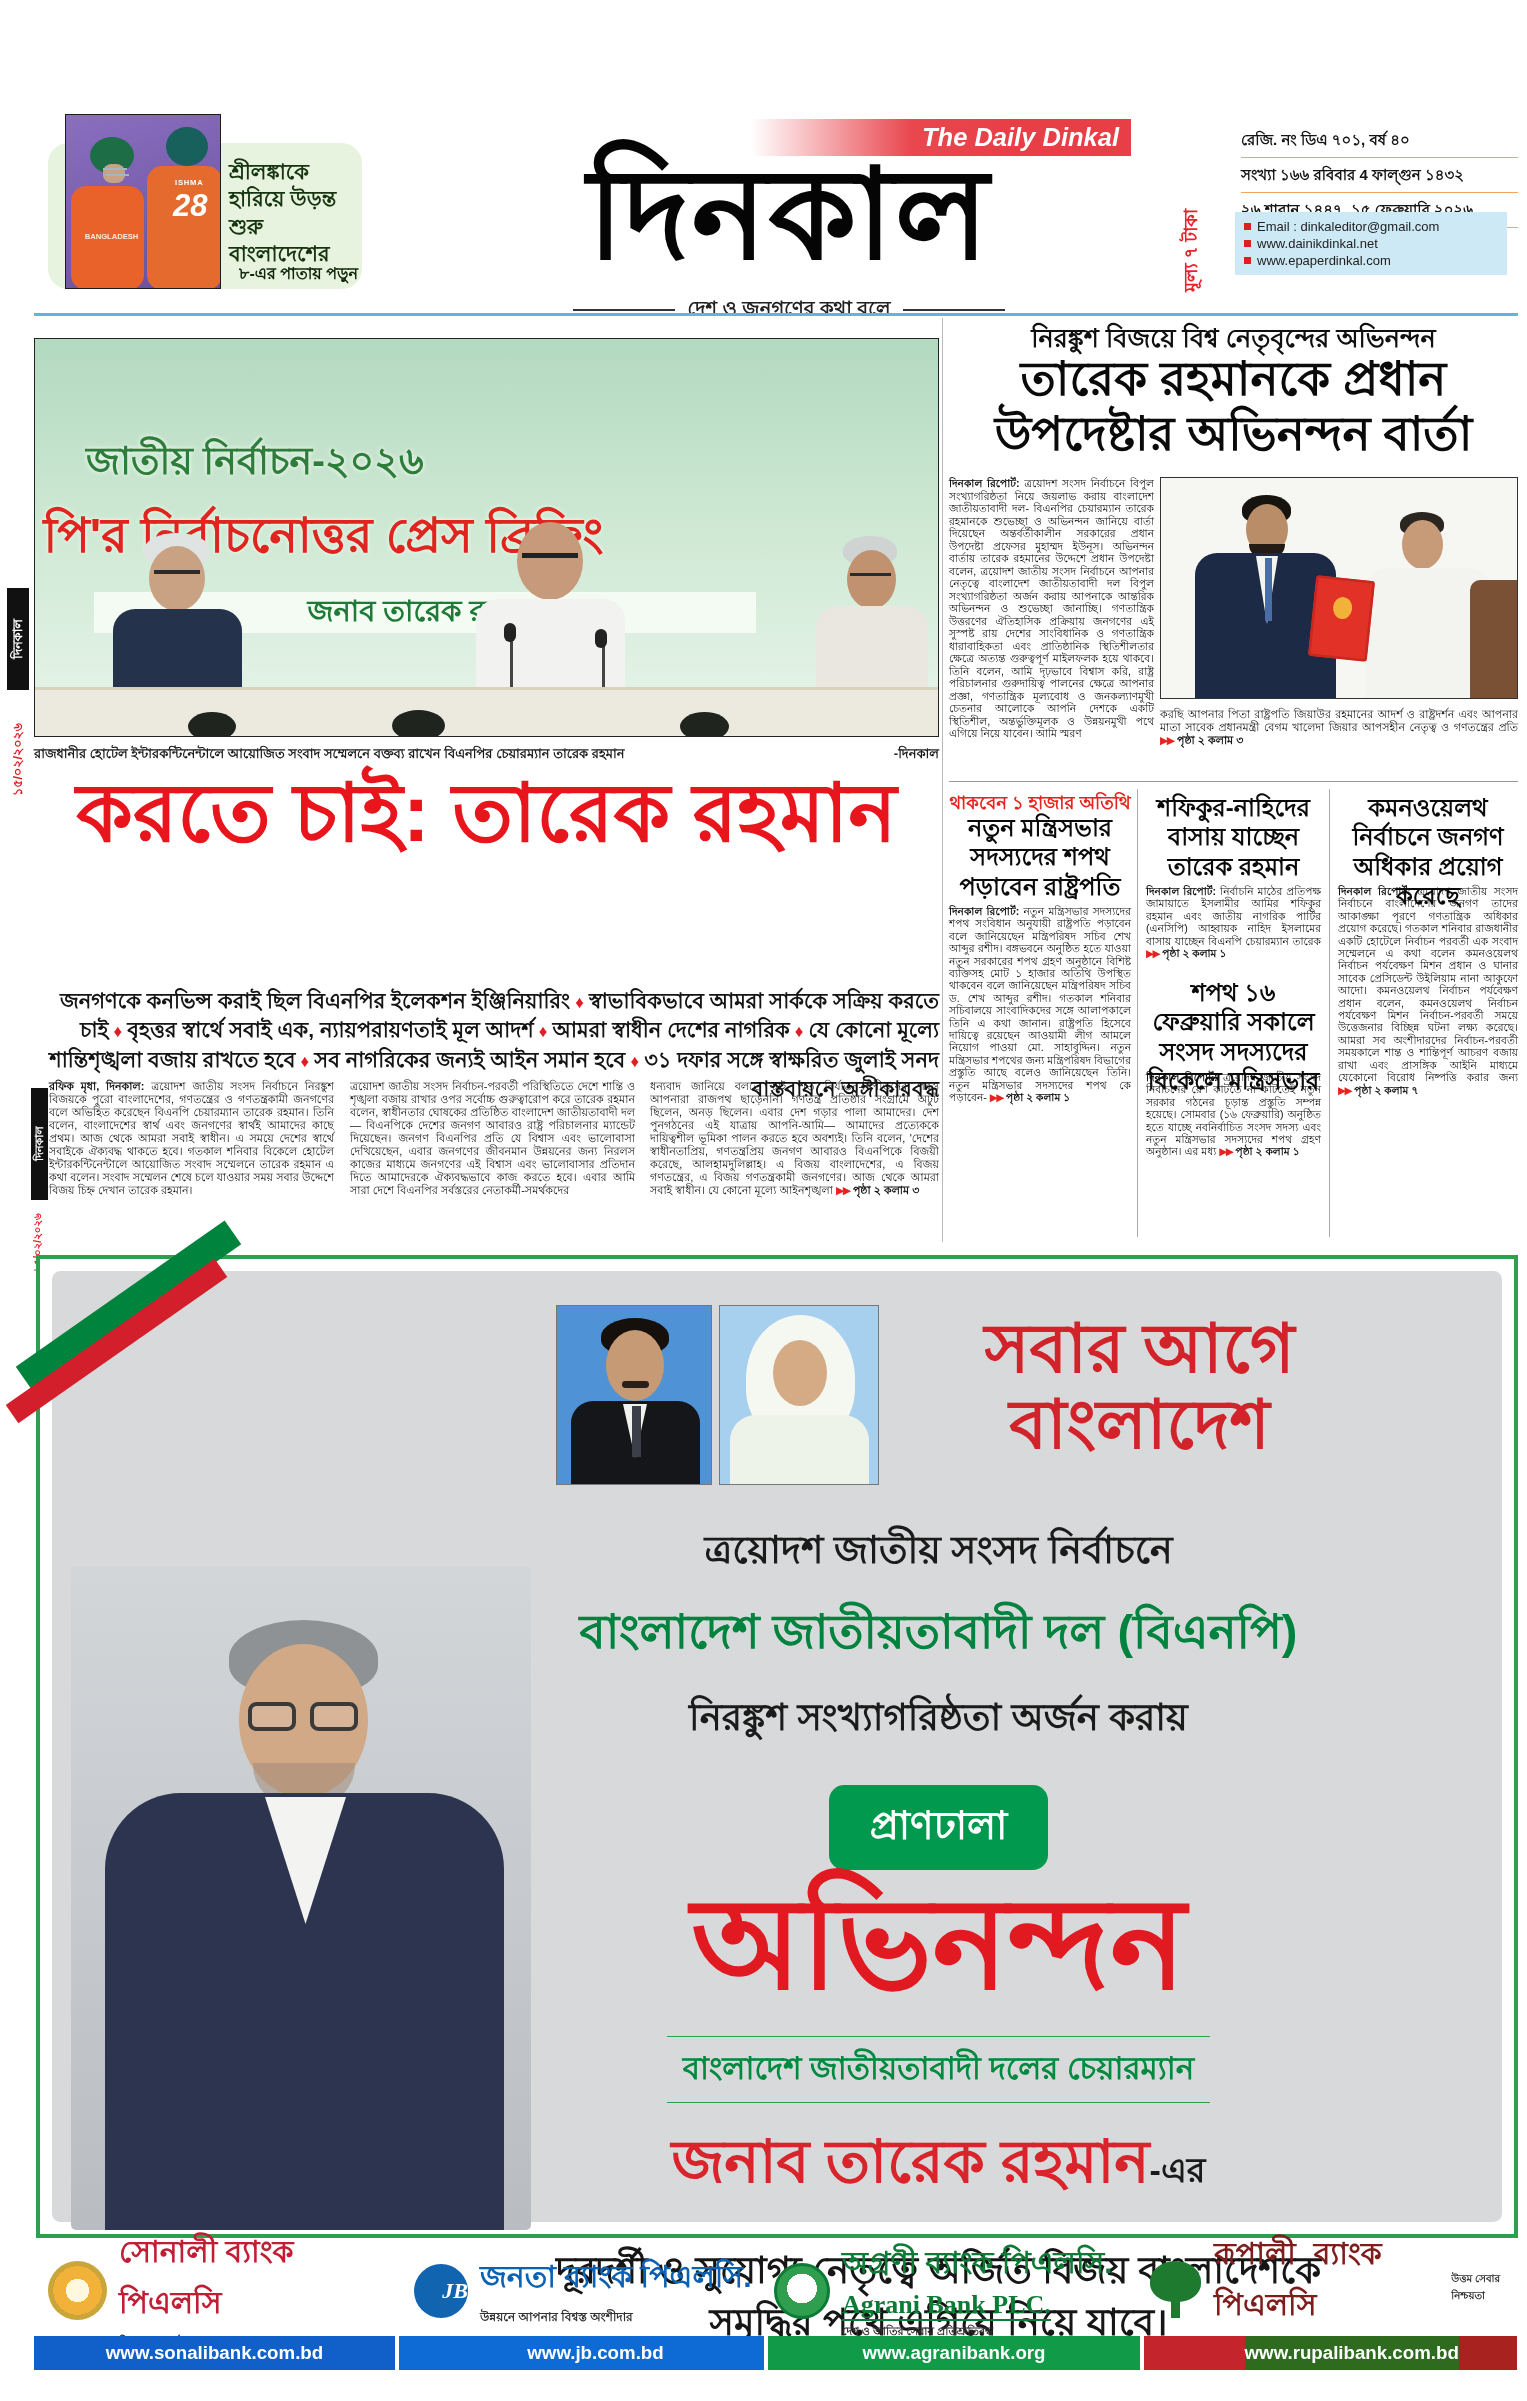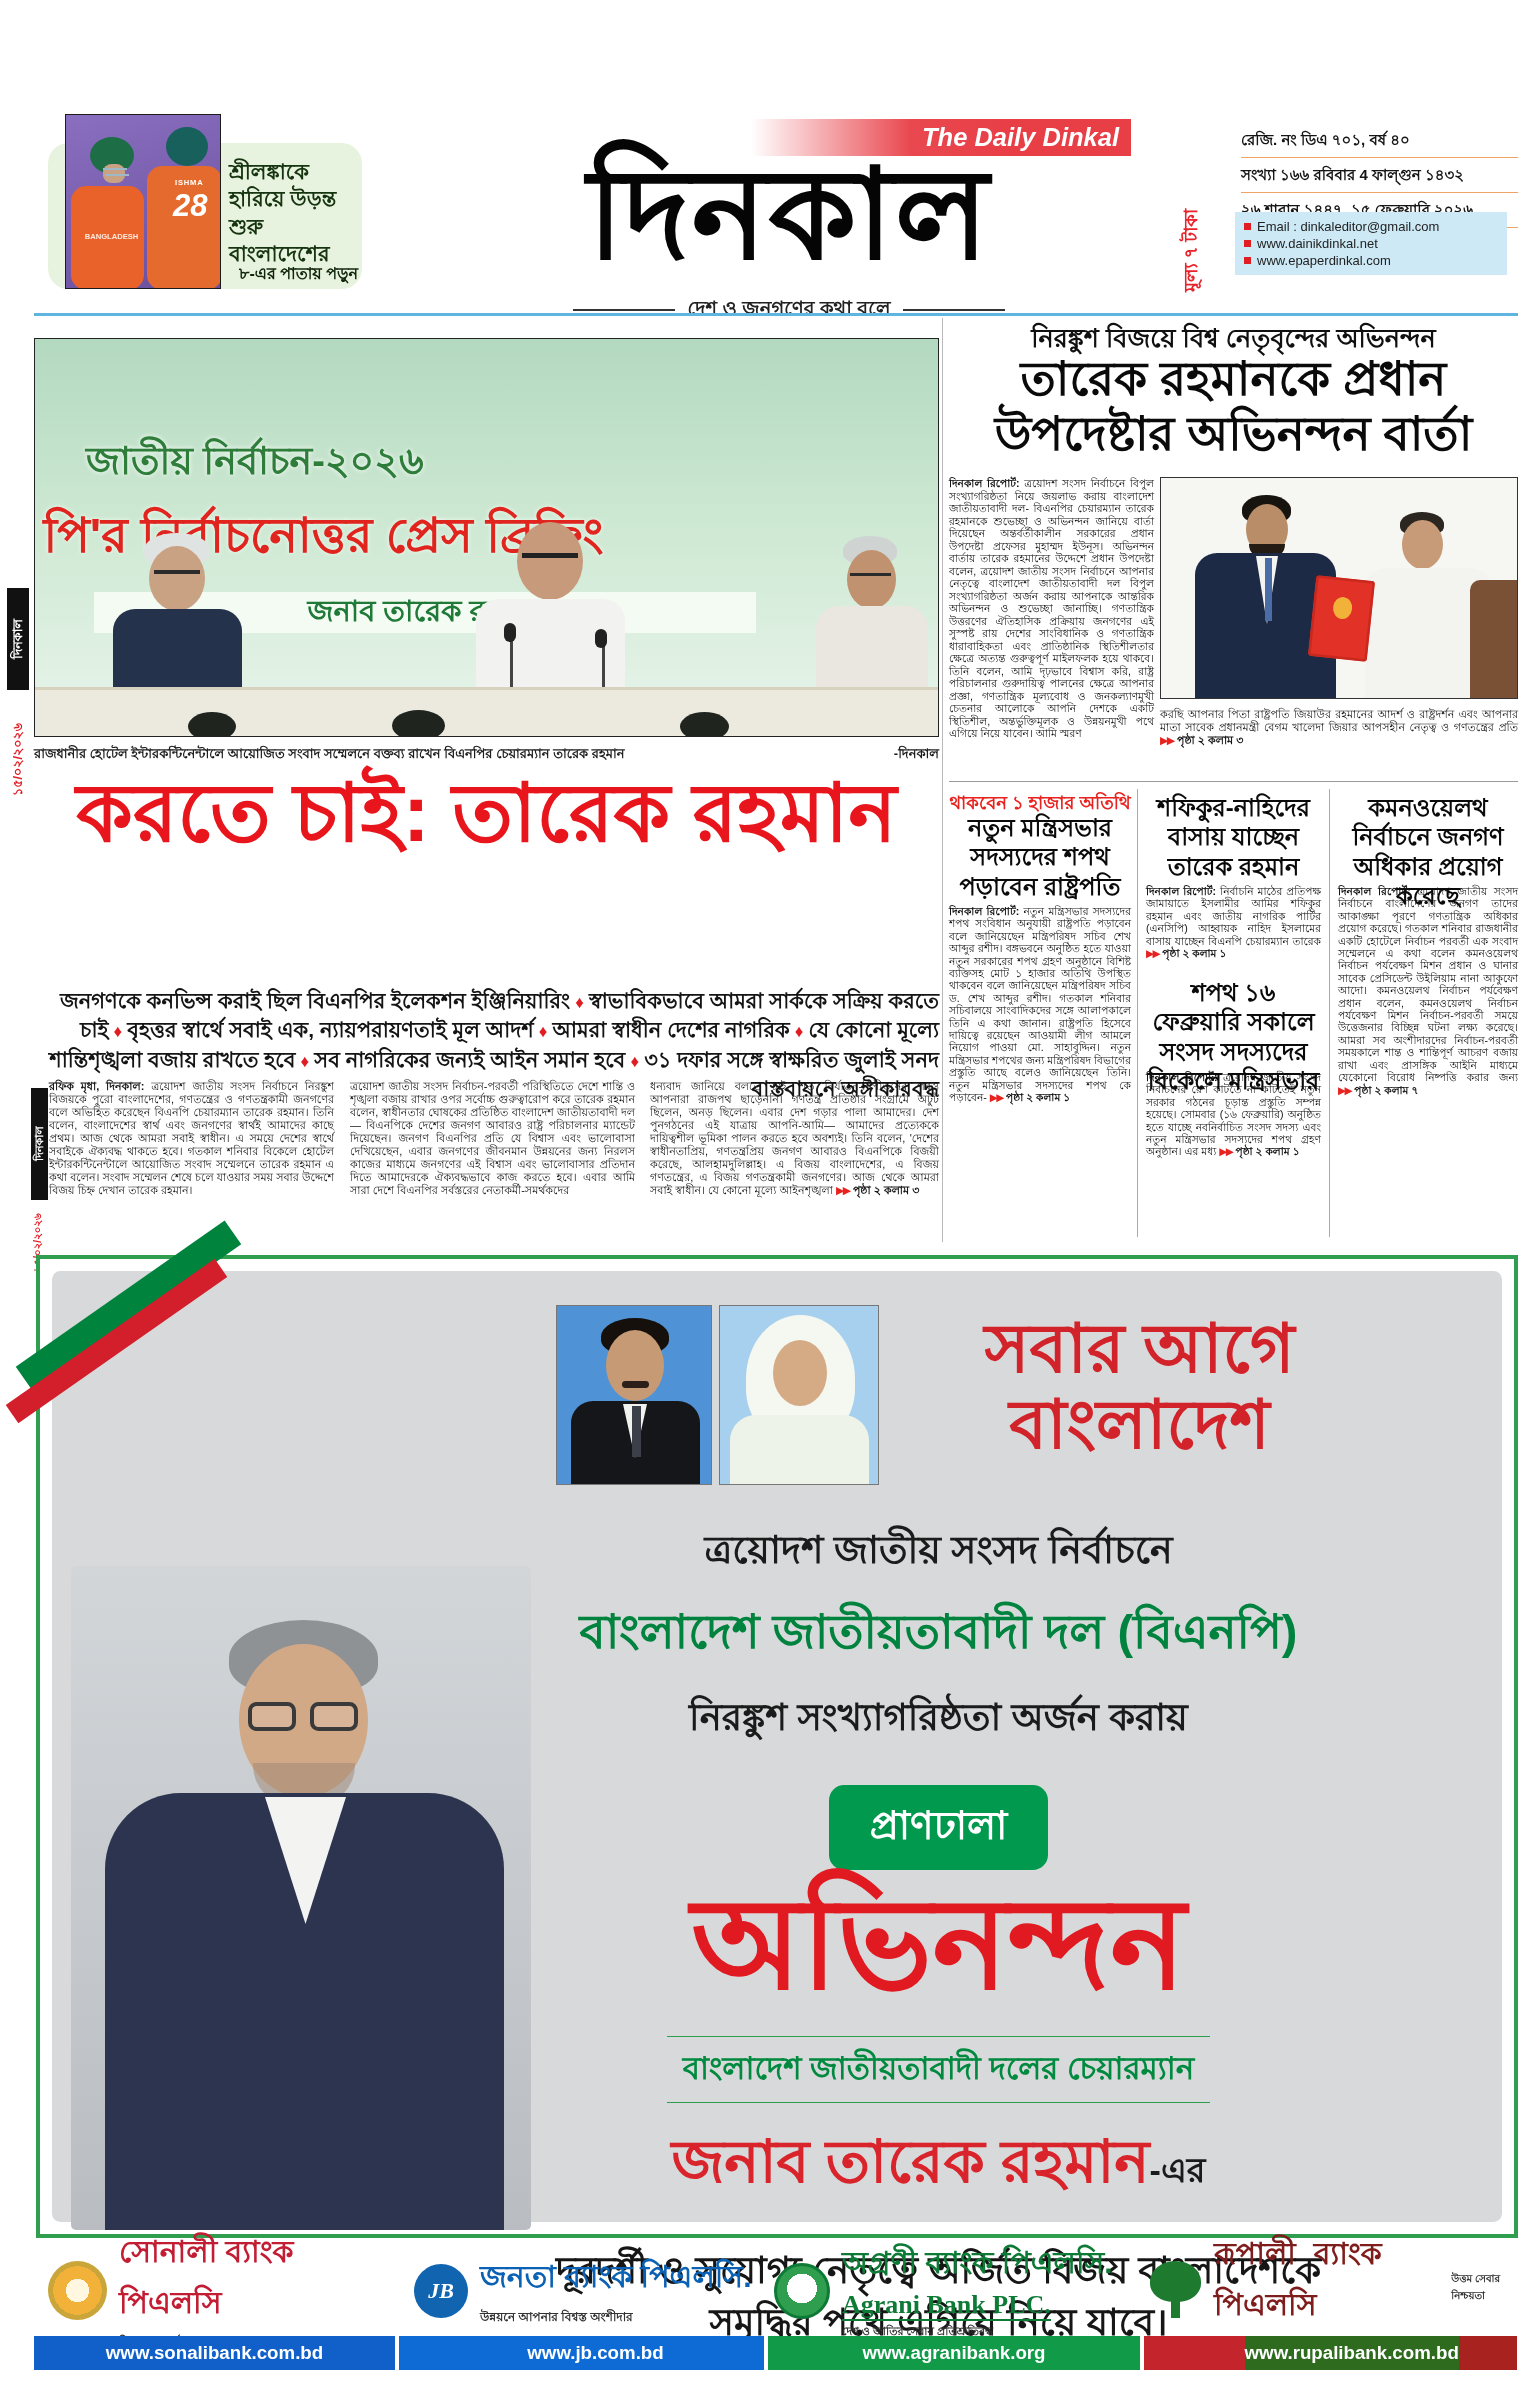--- a/index.html
+++ b/index.html
@@ -116,21 +116,21 @@
   
   .bank-cell { top:2249px; height:83px; display:flex; align-items:center; gap:12px; }
   .bank-name-red { font-size:30px; font-weight:bold; color:#c21d33; }
   .bank-name-blue { font-size:30px; font-weight:bold; color:#0b62b5; }
   .bank-name-green { font-size:30px; font-weight:bold; color:#0d7a36; }
   .bank-tag { font-size:12px; color:#333; font-weight:600; margin-top:3.4px; }
   .bank-latin-g { font-size:26px; font-weight:bold; color:#0d7a36; font-family:"Liberation Serif","DejaVu Serif",serif; border-bottom:2.5px solid #0d7a36; }
   .bank-latin-r { font-size:17px; font-weight:bold; color:#cb2027; letter-spacing:2.5px; font-family:"Liberation Serif","DejaVu Serif",serif; }
   .weburl { top:2336px; height:34px; line-height:34px; text-align:center; color:#fff; font-size:18.7px; font-weight:bold; }
   .logo-sonali { width:59px; height:59px; border-radius:50%; background:radial-gradient(circle at 50% 50%, #fff7df 0 28%, #f2b23a 28% 58%, #caa53a 58% 100%); flex:0 0 59px; }
-  .logo-jb { width:54px; height:54px; border-radius:50%; background:#1064b0; color:#fff; display:flex; align-items:center; justify-content:center; font-size:22px; font-weight:bold; font-style:italic; font-family:"Liberation Serif","DejaVu Serif",serif; flex:0 0 54px; }
+  .logo-jb { width:54px; height:54px; border-radius:50%; background:#1064b0; color:#fff; display:flex; align-items:center; justify-content:flex-end; font-size:22px; font-weight:bold; font-style:italic; font-family:"Liberation Serif","DejaVu Serif",serif; flex:0 0 54px; }
   .logo-agrani { width:56px; height:56px; border-radius:50%; border:3.4px solid #0d7a36; background:radial-gradient(circle at 50% 45%, #ffffff 0 40%, #2f9e4f 40% 100%); flex:0 0 56px; }
   .logo-rupali { position:relative; width:54px; height:59px; flex:0 0 54px; }
   .logo-rupali .crown { position:absolute; left:1.7px; top:0; width:51px; height:41px; border-radius:50% 50% 45% 45%; background:#1e7a2e; }
   .logo-rupali .trunk { position:absolute; left:23px; top:37px; width:8.5px; height:20.4px; background:#1e7a2e; }
 </style>
 </head>
 <body>
 
 <div class="page">
 

